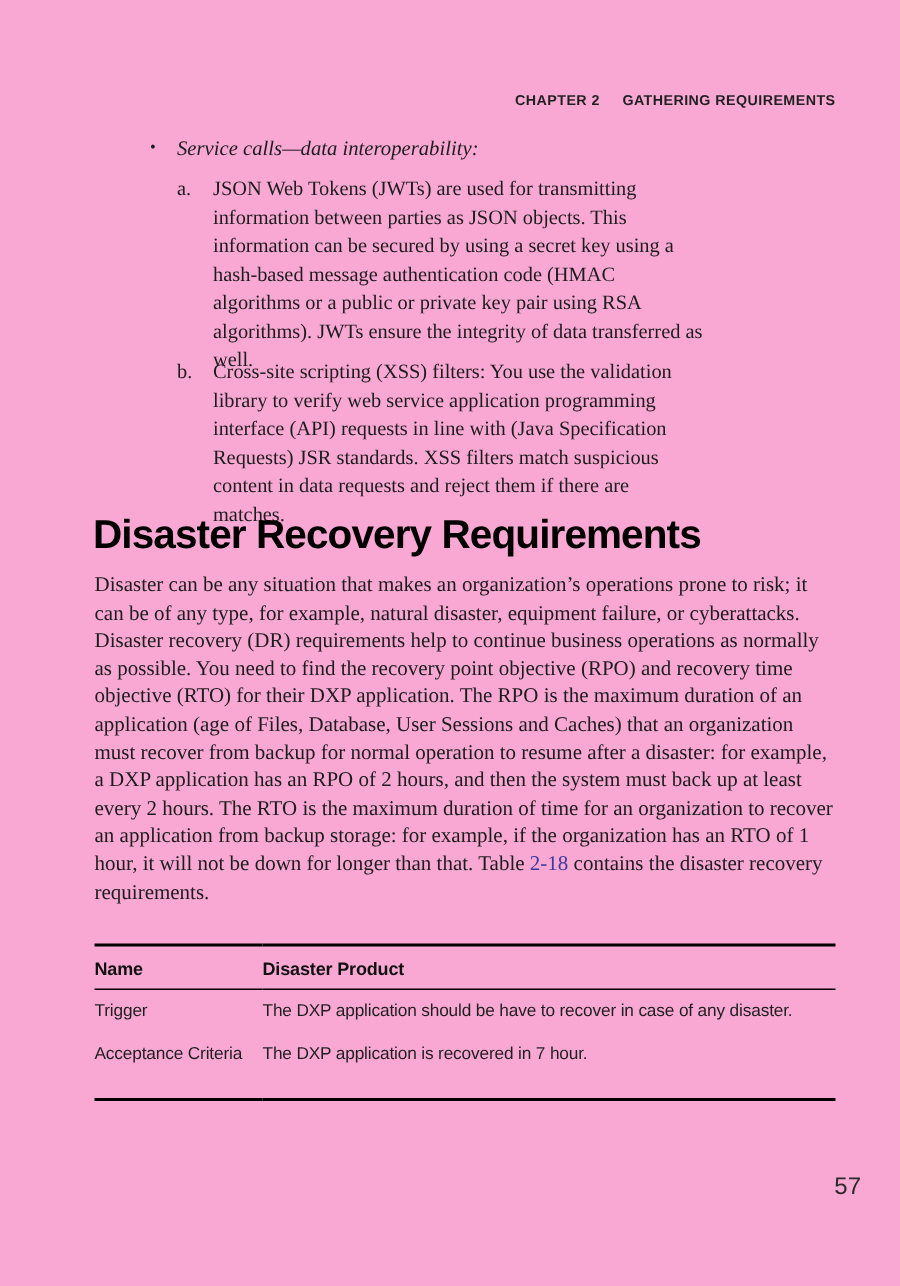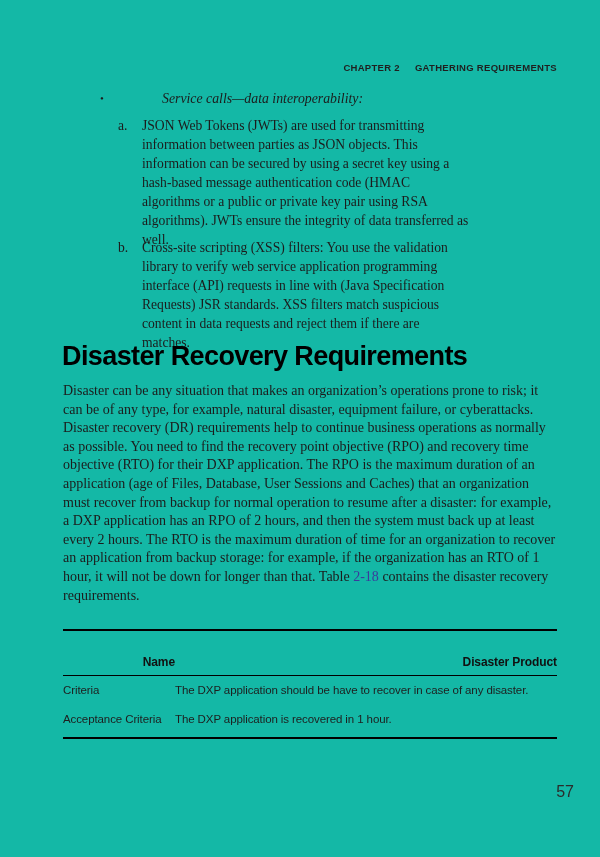--- a/index.html
+++ b/index.html
@@ -11,21 +11,21 @@
     width: 600px;
     height: 857px;
     position: relative;
     font-family: "Liberation Serif", serif;
     color: #1c1c1c;
     overflow: hidden;
   }
   .page {
     position: absolute;
     inset: 0;
-    background: #14b8a6;
+    background: #f9a8d4;
     text-decoration: underline;
   }
 
   
   .running-head {
     position: absolute;
     top: 62px;
     right: 43px;
     font-family: "Liberation Sans", sans-serif;
     font-size: 9.5px;
@@ -46,21 +46,20 @@
     line-height: 19px;
   }
   .bullet-glyph {
     width: 18px;
     flex: none;
     font-size: 11px;
     line-height: 19px;
   }
   .bullet-title {
     font-style: italic;
-    margin-left: 44px;
   }
 
   .sub-item {
     position: absolute;
     left: 118px;
     width: 352px;
     display: flex;
     font-size: 13.6px;
     line-height: 19px;
   }
@@ -125,33 +124,33 @@
     width: 494px;
     border-collapse: collapse;
     font-family: "Liberation Sans", sans-serif;
     font-size: 11.5px;
     letter-spacing: -0.1px;
     color: #1e1e1e;
   }
   .data-table th {
     border-top: 2px solid #000;
     border-bottom: 1.5px solid #000;
-    text-align: right;
+    text-align: left;
     font-size: 12px;
-    padding: 24px 0 6px 0;
+    padding: 8px 0 6px 0;
     color: #111;
   }
   .data-table td {
     padding: 5px 0 4px 0;
     line-height: 19.5px;
     vertical-align: top;
   }
   .data-table tr.last-row td {
     border-bottom: 2.5px solid #000;
-    padding-bottom: 8px;
+    padding-bottom: 19px;
   }
   .col-name { width: 112px; }
 
   
   .page-number {
     position: absolute;
     top: 783px;
     right: 26px;
     font-family: "Liberation Sans", sans-serif;
     font-size: 16px;
@@ -189,25 +188,25 @@
 
   <table class="data-table">
     <thead>
       <tr>
         <th class="col-name">Name</th>
         <th>Disaster Product</th>
       </tr>
     </thead>
     <tbody>
       <tr>
-        <td>Criteria</td>
+        <td>Trigger</td>
         <td>The DXP application should be have to recover in case of any disaster.</td>
       </tr>
       <tr class="last-row">
         <td>Acceptance Criteria</td>
-        <td>The DXP application is recovered in 1 hour.</td>
+        <td>The DXP application is recovered in 7 hour.</td>
       </tr>
     </tbody>
   </table>
 
   <div class="page-number">57</div>
 
 </div>
 
 </body></html>

